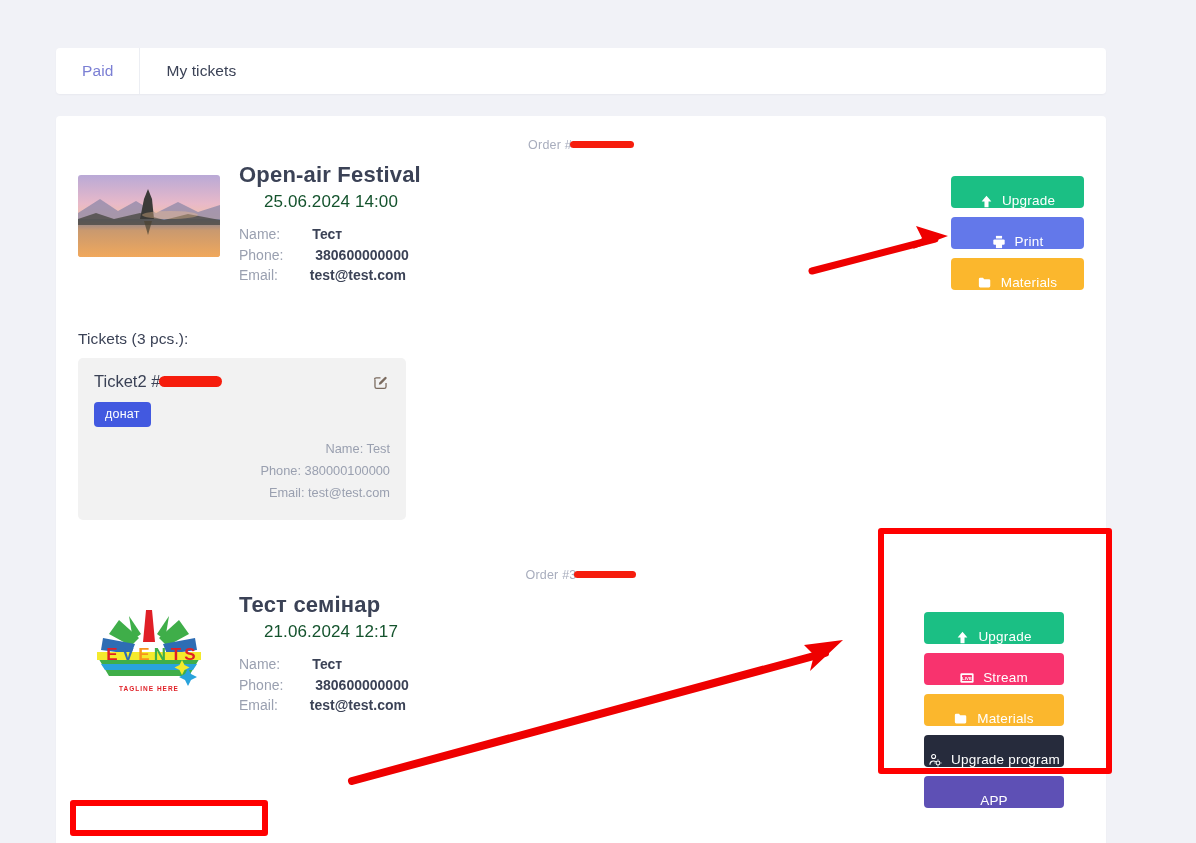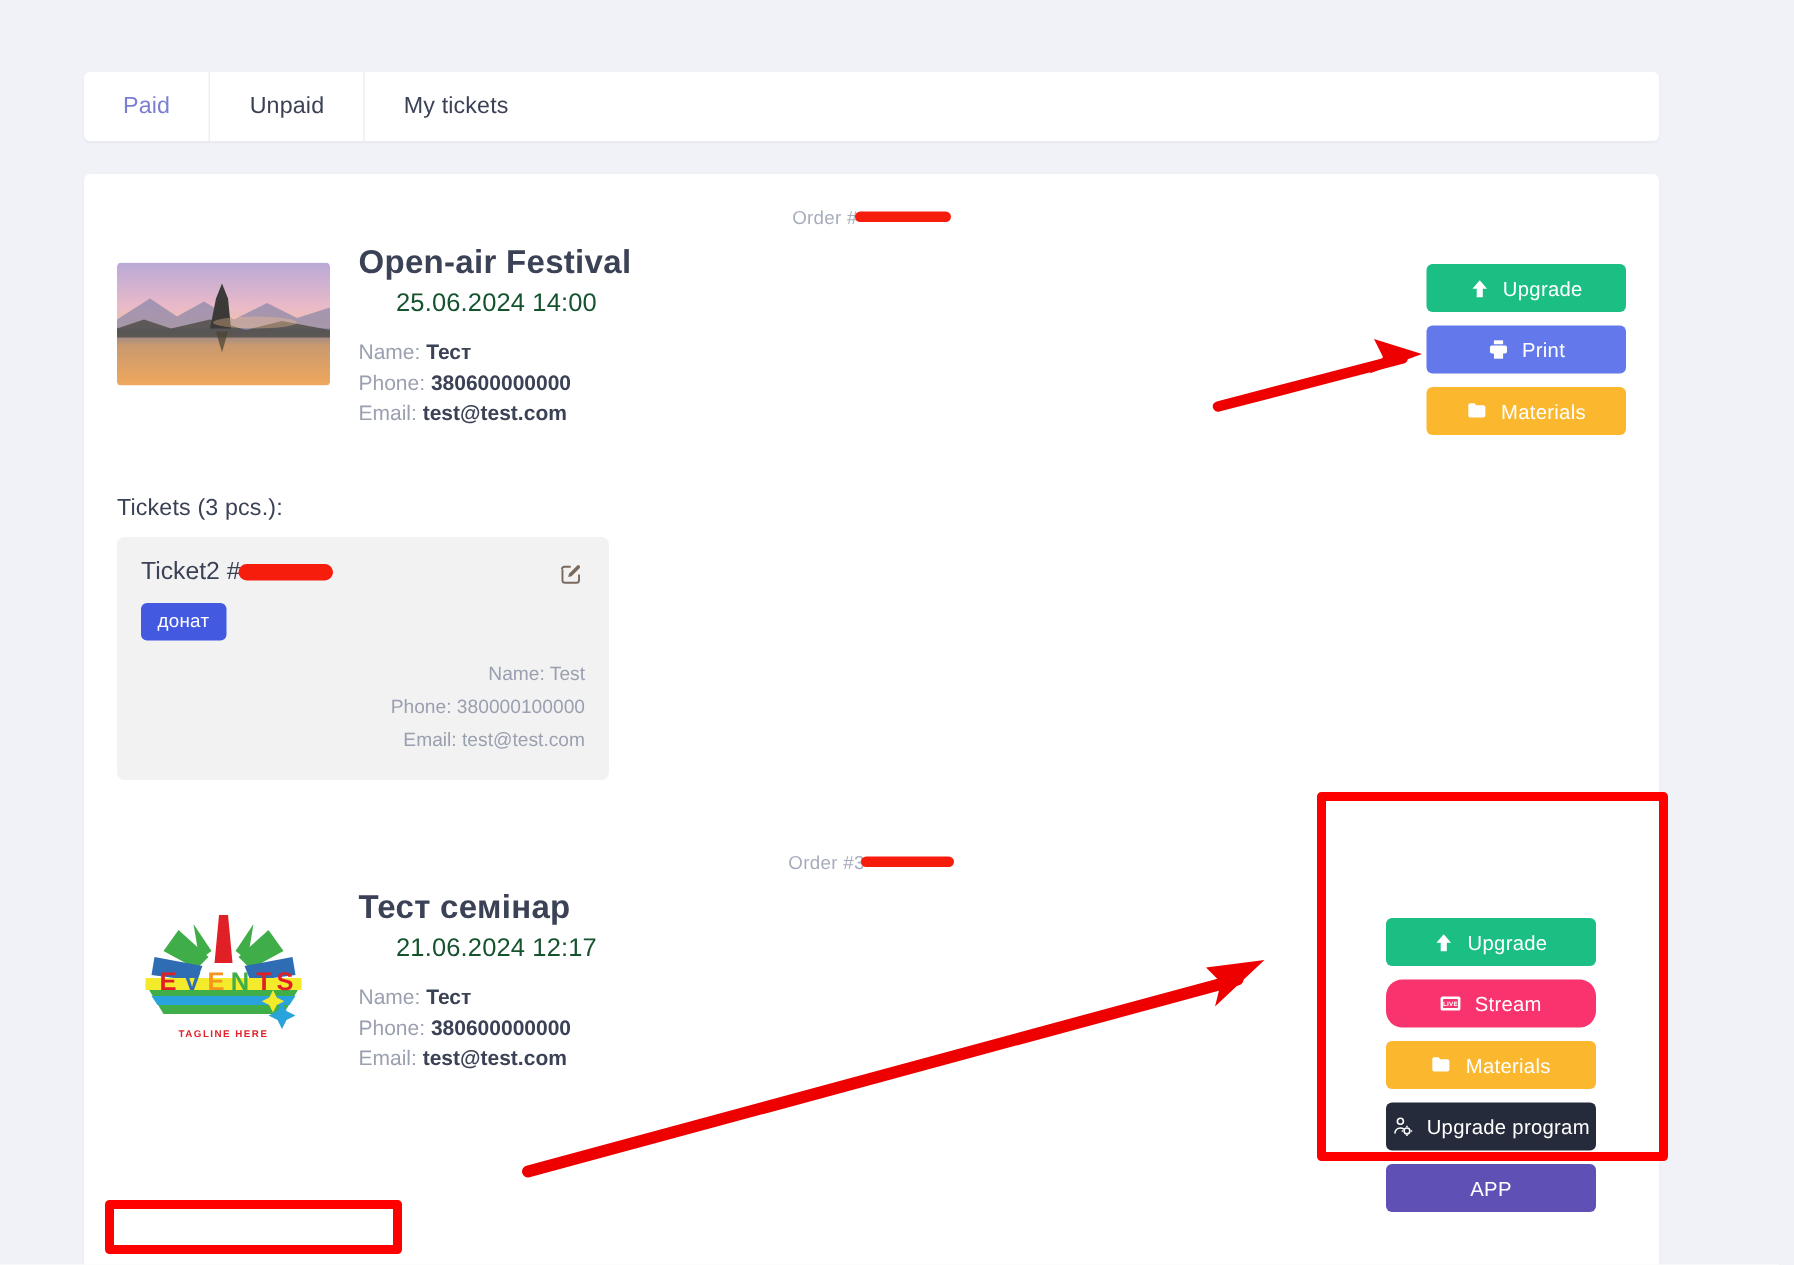--- a/index.html
+++ b/index.html
@@ -120,21 +120,21 @@
     margin-top: 5px;
     letter-spacing: .1px;
     margin-left: 25px;
   }
   .contact {
     margin-top: 12px;
     font-size: 14px;
     color: #9aa0b0;
     line-height: 20.5px;
   }
-  .contact b { color: #3b4256; font-weight: 700; }
+  .contact b { color: #3b4256; font-weight: 700; margin-left: 28px; }
 
   
   .actions {
     flex: 0 0 auto;
     display: flex;
     flex-direction: column;
     gap: 9px;
     width: 133px;
     margin-top: 14px;
   }
@@ -145,32 +145,32 @@
     margin-top: 0;
   }
   .btn {
     height: 32px;
     border-radius: 4px;
     border: 0;
     color: #ffffff;
     font-size: 13.5px;
     font-family: "Liberation Sans", sans-serif;
     display: flex;
-    align-items: center;
+    align-items: flex-end;
     justify-content: center;
     gap: 9px;
     cursor: pointer;
     letter-spacing: .2px;
     white-space: nowrap;
   }
   .btn .ico { display: flex; align-items: center; }
   .btn-green  { background: #1bbf84; }
   .btn-blue   { background: #6378ea; }
   .btn-orange { background: #fbb72d; }
-  .btn-pink   { background: #f8336e; border-radius: 11px; }
+  .btn-pink   { background: #f8336e; }
   .btn-dark   { background: #262b3c; }
   .btn-purple { background: #5e50b5; }
   .btn-center { justify-content: center; }
 
   
   .tickets-label {
     font-size: 15.5px;
     color: #3b4256;
     padding: 0 0 10px 22px;
     letter-spacing: .1px;
@@ -239,23 +239,20 @@
   .spacer-30 { height: 26px; }
 </style>
 </head>
 <body>
 
 <div class="page">
 
   <div class="tabs-card">
     <div class="tab active">
       <span>Paid</span>
-    </div>
-    <div class="tab">
-      <span>Unpaid</span>
     </div>
     <div class="tab">
       <span>My tickets</span>
     </div>
   </div>
 
   <div class="main-card">
 
 
     <div class="order">

